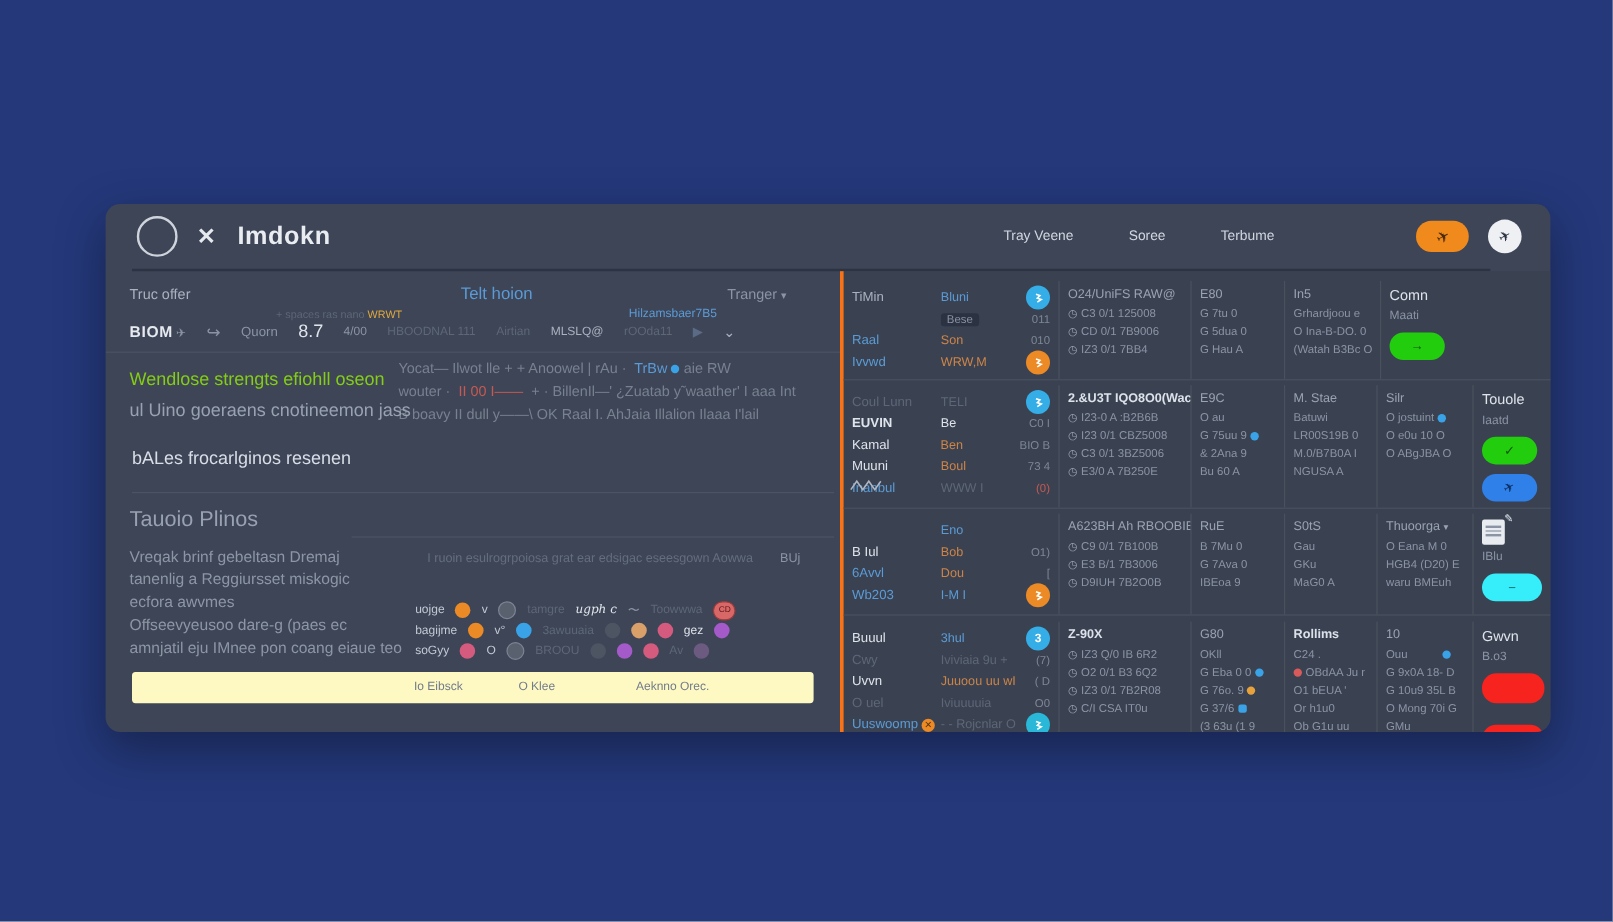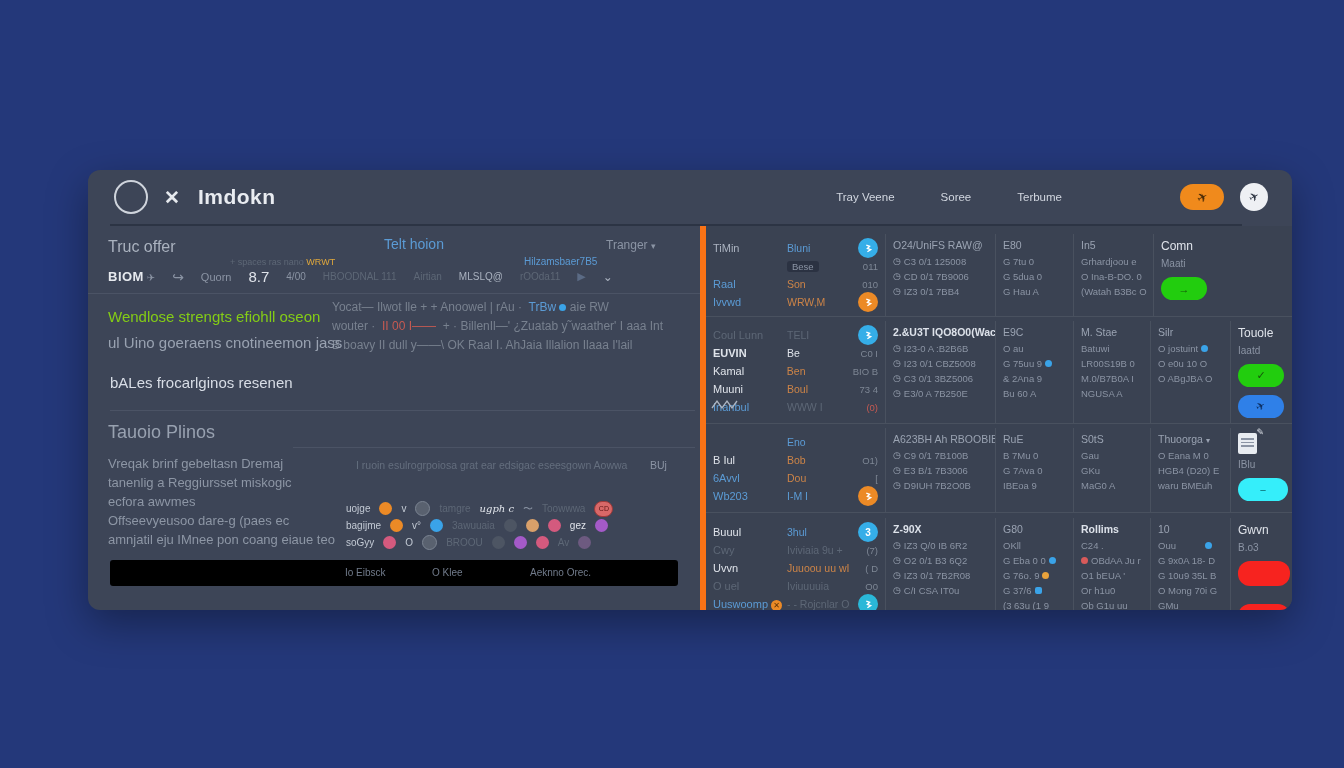--- a/index.html
+++ b/index.html
@@ -17,41 +17,41 @@
   .nav-item{color:#d2d7e0;font-size:11.5px;cursor:pointer;}
   .hbtn-orange{width:44px;height:26px;border-radius:14px;background:#f08a1c;border:none;
     display:flex;align-items:center;justify-content:center;color:#4a2c08;font-size:13px;cursor:pointer;}
   .hbtn-circle{width:28px;height:28px;border-radius:50%;background:#eef0f4;border:none;margin-left:16px;
     display:flex;align-items:center;justify-content:center;color:#2b3240;font-size:12px;cursor:pointer;}
   .tilt{display:inline-block;transform:rotate(-28deg);}
   .header-rule{height:2px;background:#2c3444;margin:0 50px 0 22px;}
   
   .panel-body{display:flex;height:384px;}
   .left-col{position:relative;width:612px;flex:0 0 612px;}
-  .table-col{position:relative;flex:1;background:#3a4252;border-left:6px solid #f97316;}
+  .table-col{position:relative;flex:1;background:#3a4252;border-left:3px solid #f97316;}
   
   .abs{position:absolute;white-space:nowrap;}
   .txt-muted{color:#aab2bf;} .txt-faint{color:#5d6776;} .txt-gray{color:#8b94a4;}
   .txt-blue{color:#5b9bd5;} .txt-orange{color:#cd8447;} .txt-white{color:#dfe3ea;}
   .divider{position:absolute;height:1px;background:#4b5365;}
   .flight-row{left:20px;top:42px;display:flex;align-items:center;gap:17px;font-size:10px;}
   .code{color:#e6e9ee;font-size:13px;font-weight:bold;letter-spacing:.5px;}
   .mini-rows{left:244px;top:72px;font-size:12px;line-height:19px;color:#78818f;}
   .mini-red{color:#c65a52;}
   .para-line{font-size:13px;line-height:19px;color:#8d96a5;}
   .tag-rows{left:258px;top:274px;font-size:10px;color:#c3cad4;}
   .tag-row{display:flex;align-items:center;gap:9px;height:17px;}
   .dot{width:13px;height:13px;border-radius:50%;display:inline-block;flex:0 0 auto;}
   .dot-orange{background:#ec8a26;} .dot-dark{background:#59616f;border:1px solid #7b8492;}
   .dot-blue{background:#3aa3e8;} .dot-pink{background:#d45a7e;} .dot-purple{background:#a45ac8;}
   .dot-tan{background:#d9a06a;} .dot-faint{background:#4d5563;} .dot-purplefaint{background:#6d5a80;}
   .badge-red{width:17px;height:14px;border-radius:8px;background:#d86868;border:1px solid #9e3a3a;
     color:#5e1515;font-size:7px;display:flex;align-items:center;justify-content:center;}
   .script{font-family:"DejaVu Serif",serif;font-style:italic;color:#e2e6ec;}
-  .footer-bar{position:absolute;left:22px;top:334px;width:568px;height:26px;background:#000000;border-radius:3px;}
+  .footer-bar{position:absolute;left:22px;top:334px;width:568px;height:26px;background:#fef9c3;border-radius:3px;}
   .footer-item{position:absolute;top:7px;font-size:10px;color:#717b8b;cursor:pointer;}
   
   .tblock{display:flex;border-bottom:1px solid #49515f;}
   .tcol{box-sizing:border-box;border-right:1px solid #49515f;padding:5px 7px;overflow:hidden;}
   .tcol:last-child{border-right:none;}
   .w1{flex:0 0 180px;} .w2{flex:0 0 110px;} .w3{flex:0 0 78px;} .w4{flex:0 0 77px;}
   .w5{flex:0 0 80px;} .w6{flex:0 0 66px;}
   .thead{font-size:10.5px;color:#9aa3b2;margin-bottom:3px;white-space:nowrap;}
   .thead-strong{color:#dde2ea;font-weight:bold;}
   .trow{font-size:9.5px;color:#8b94a4;line-height:15px;white-space:nowrap;display:flex;align-items:center;gap:3px;}
@@ -104,21 +104,21 @@
       <button class="hbtn-circle">
         <span class="tilt">✈</span>
       </button>
     </div>
     <div class="header-rule"></div>
 
     <div class="panel-body">
 
       <div class="left-col">
 
-        <span class="abs txt-muted" style="left:20px;top:12px;font-size:16px">Truc offer</span>
+        <span class="abs txt-muted" style="left:20px;top:12px;font-size:12px">Truc offer</span>
         <span class="abs txt-blue" style="left:296px;top:10px;font-size:14px">Telt hoion</span>
         <span class="abs txt-gray" style="left:518px;top:12px;font-size:12px"><span>Tranger</span>
               <span style="font-size:9px"> ▾</span></span>
 
         <span class="abs txt-faint" style="left:142px;top:31px;font-size:9px"><span>+ spaces ras nano</span>
               <span style="color:#e0a83c">WRWT</span></span>
         <span class="abs txt-blue" style="left:436px;top:30px;font-size:10px">Hilzamsbaer7B5</span>
 
         <div class="abs flight-row">
           <span><span class="code">BIOM</span>

